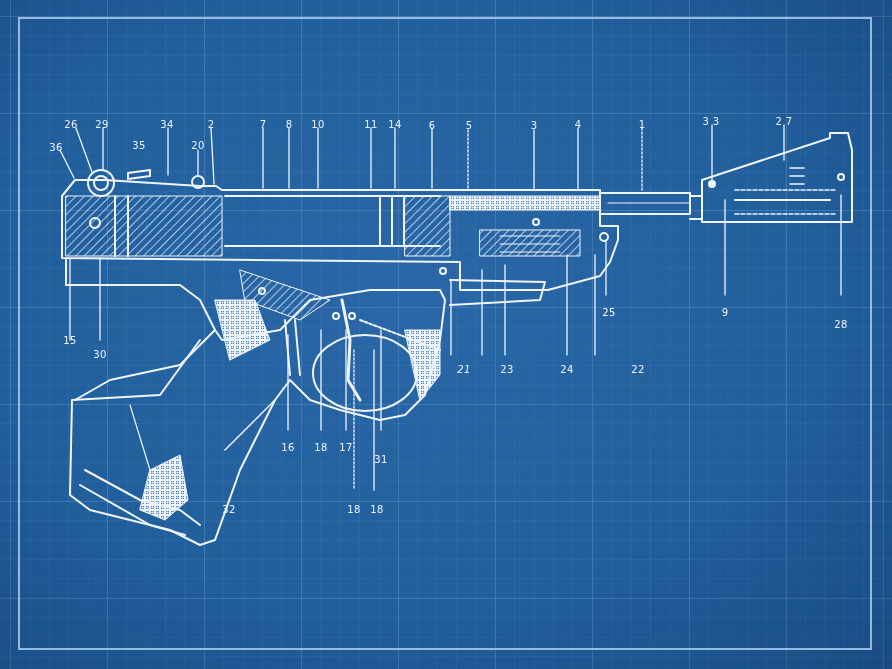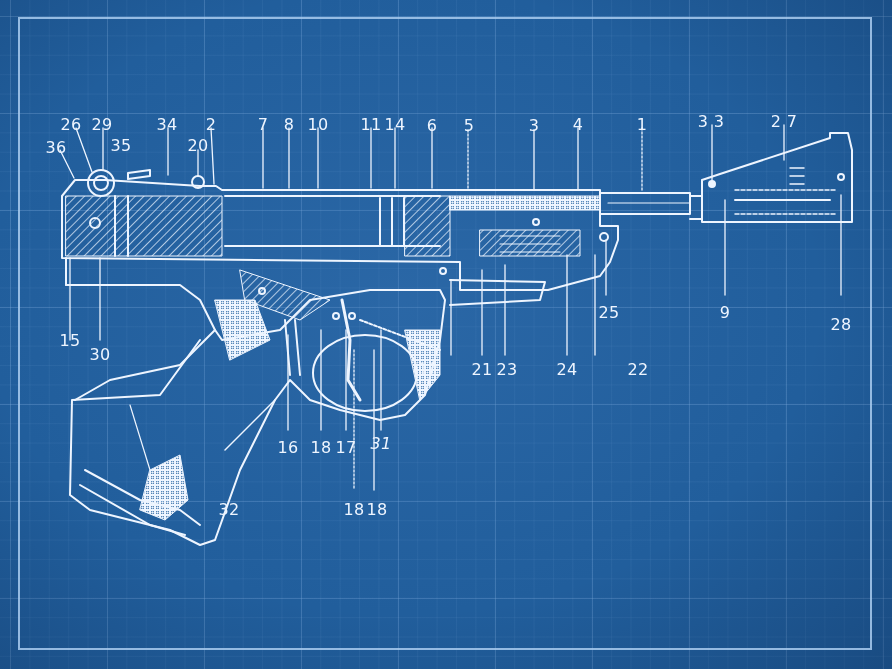--- a/index.html
+++ b/index.html
@@ -19,21 +19,21 @@
       linear-gradient(90deg, rgba(150,190,235,0.08) 1px, transparent 1px);
     background-size: 100% 100%, 97px 97px, 97px 97px, 19.4px 19.4px, 19.4px 19.4px;
     background-position: 0 0, 10px 16px, 10px 16px, 10px 16px, 10px 16px;
   }
   #frame {
     position: absolute; left: 18px; top: 17px; width: 854px; height: 633px;
     border: 2px solid rgba(170,205,240,0.85); box-sizing: border-box;
   }
   svg#drawing { position: absolute; left: 0; top: 0; }
   .lbl {
-    position: absolute; color: #eef5ff; font-size: 16px; line-height: 14px;
+    position: absolute; color: #eef5ff; font-size: 10px; line-height: 14px;
     white-space: nowrap; transform: translateX(-50%); letter-spacing: 0.3px;
   }
 </style>
 </head>
 <body>
 
 <div id="stage">
   <div id="frame"></div>
 
   <svg id="drawing" width="892" height="669" viewBox="0 0 892 669" fill="none" stroke="#eef5ff" stroke-width="2" stroke-linejoin="round" stroke-linecap="round">
@@ -145,21 +145,21 @@
       <path d="M381 330 V430"></path>
         <path d="M354 350 V490" stroke-dasharray="2 2"></path>
         <path d="M374 350 V490"></path>
     </g>
   </svg>
 
   <div id="labels">
       <span class="lbl" style="left: 56px; top: 141px;">36</span>
       <span class="lbl" style="left: 71px; top: 118px;">26</span>
       <span class="lbl" style="left: 102px; top: 118px;">29</span>
-      <span class="lbl" style="left: 121px; top: 139px;">35</span>
+      <span class="lbl" style="left: 139px; top: 139px;">35</span>
       <span class="lbl" style="left: 167px; top: 118px;">34</span>
       <span class="lbl" style="left: 198px; top: 139px;">20</span>
       <span class="lbl" style="left: 211px; top: 118px;">2</span>
       <span class="lbl" style="left: 263px; top: 118px;">7</span>
       <span class="lbl" style="left: 289px; top: 118px;">8</span>
       <span class="lbl" style="left: 318px; top: 118px;">10</span>
       <span class="lbl" style="left: 371px; top: 118px;">11</span>
       <span class="lbl" style="left: 395px; top: 118px;">14</span>
       <span class="lbl" style="left: 432px; top: 119px;">6</span>
       <span class="lbl" style="left: 469px; top: 119px;">5</span>
@@ -167,25 +167,25 @@
       <span class="lbl" style="left: 578px; top: 118px;">4</span>
       <span class="lbl" style="left: 642px; top: 118px;">1</span>
       <span class="lbl" style="left: 711px; top: 115px;">3 3</span>
       <span class="lbl" style="left: 784px; top: 115px;">2 7</span>
       <span class="lbl" style="left: 609px; top: 306px;">25</span>
       <span class="lbl" style="left: 725px; top: 306px;">9</span>
       <span class="lbl" style="left: 841px; top: 307px; margin-top: 11px;">28</span>
       <span class="lbl" style="left: 70px; top: 334px;">15</span>
       <span class="lbl" style="left: 100px; top: 348px;">30</span>
       <span class="lbl" style="left: 428px; top: 363px;">12</span>
-      <span class="lbl" style="left: 482px; top: 363px;">21</span>
+      <span class="lbl" style="left: 464px; top: 363px; font-style: italic;">21</span>
       <span class="lbl" style="left: 507px; top: 363px;">23</span>
       <span class="lbl" style="left: 567px; top: 363px;">24</span>
       <span class="lbl" style="left: 630px; top: 363px; margin-left: 8px;">22</span>
       <span class="lbl" style="left: 288px; top: 441px;">16</span>
       <span class="lbl" style="left: 321px; top: 441px;">18</span>
       <span class="lbl" style="left: 346px; top: 441px;">17</span>
-      <span class="lbl" style="left: 381px; top: 437px; font-style: italic;">31</span>
+      <span class="lbl" style="left: 381px; top: 453px;">31</span>
       <span class="lbl" style="left: 229px; top: 503px;">32</span>
       <span class="lbl" style="left: 354px; top: 503px;">18</span>
       <span class="lbl" style="left: 377px; top: 503px;">18</span>
     </div>
 </div>
 
 </body></html>

